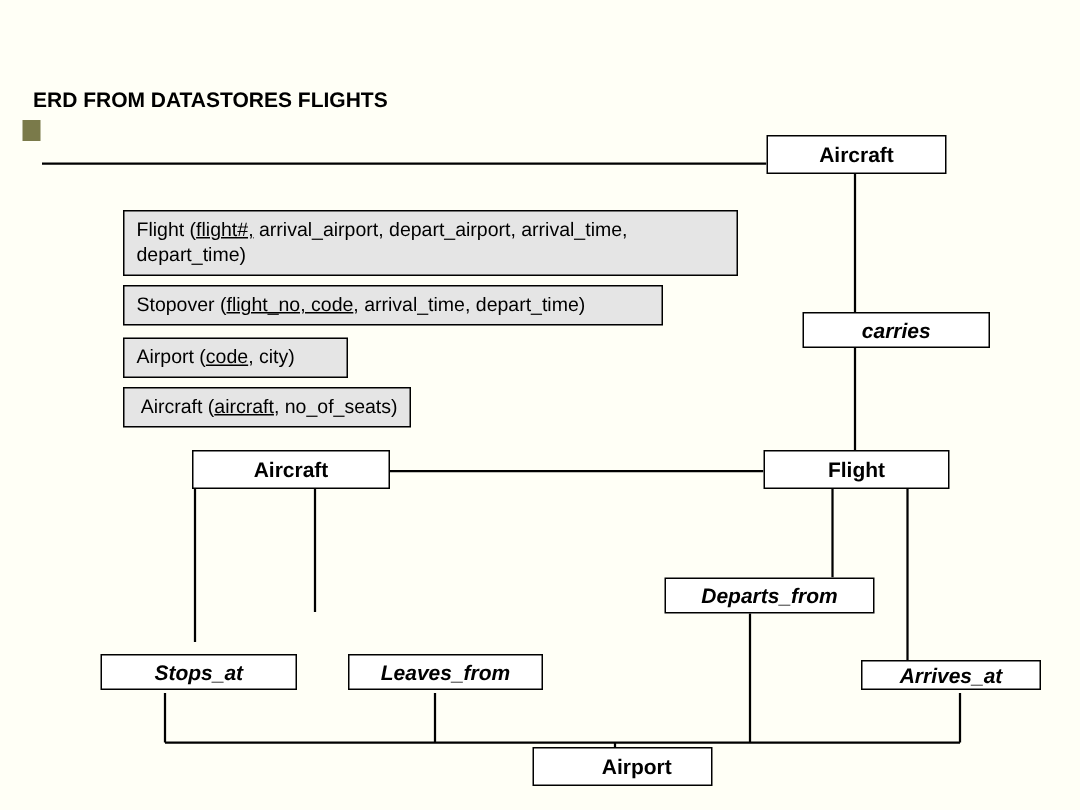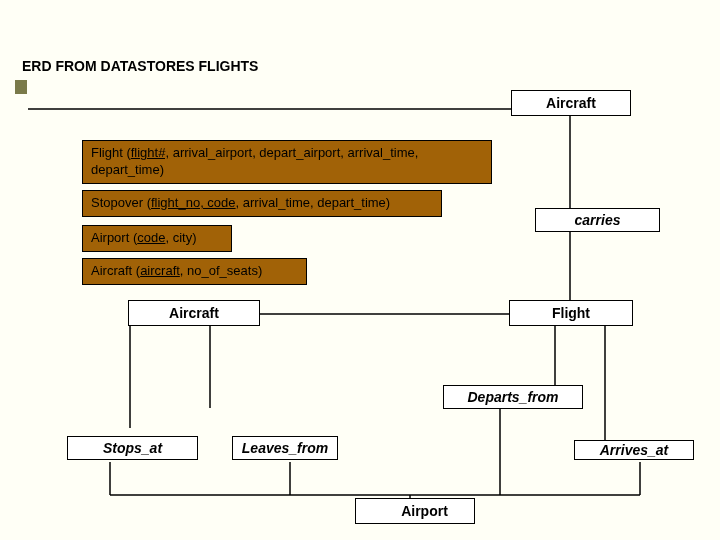--- a/index.html
+++ b/index.html
@@ -47,21 +47,21 @@
     font-weight: bold;
     font-style: italic;
     color: #000;
     display: flex;
     align-items: center;
     justify-content: center;
     padding: 4px 24px;
   }
   .schema {
     position: absolute;
-    background: #a16207;
+    background: #e5e5e5;
     border: 1px solid #000;
     font-size: 13px;
     color: #000;
     padding: 4px 8px;
     line-height: 1.3;
   }
   .u { text-decoration: underline; }
   svg.lines {
     position: absolute;
     top: 0; left: 0;
@@ -113,21 +113,21 @@
 
 <div class="schema" style="left:82px; top:140px; width:410px;">
   <span>Flight (</span><span class="u">flight#,</span><span> arrival_airport, depart_airport, arrival_time, depart_time)</span>
 </div>
 <div class="schema" style="left:82px; top:190px; width:360px;">
   <span>Stopover (</span><span class="u">flight_no, code</span><span>, arrival_time, depart_time)</span>
 </div>
 <div class="schema" style="left:82px; top:225px; width:150px;">
   <span>Airport (</span><span class="u">code</span><span>, city)</span>
 </div>
-<div class="schema" style="left:82px; top:258px; width:225px;">
+<div class="schema" style="left:82px; top:258px; width:192px;text-align:right;">
   <span>Aircraft (</span><span class="u">aircraft</span><span>, no_of_seats)</span>
 </div>
 
 <div class="rel" style="left:535px; top:208px; width:125px; height:24px;">
   <span>carries</span>
 </div>
 
 <div class="entity" style="left:128px; top:300px; width:132px; height:26px;">
   <span>Aircraft</span>
 </div>
@@ -137,21 +137,21 @@
 </div>
 
 <div class="rel" style="left:443px; top:385px; width:140px; height:24px;">
   <span>Departs_from</span>
 </div>
 
 <div class="rel" style="left:67px; top:436px; width:131px; height:24px;">
   <span>Stops_at</span>
 </div>
 
-<div class="rel" style="left:232px; top:436px; width:106px; height:24px;">
+<div class="rel" style="left:232px; top:436px; width:130px; height:24px;">
   <span>Leaves_from</span>
 </div>
 
 <div class="rel" style="left:574px; top:440px; width:120px; height:20px;">
   <span>Arrives_at</span>
 </div>
 
 <div class="entity" style="left:355px; top:498px; width:120px; height:26px;padding-left:27px;">
   <span>Airport</span>
 </div>

